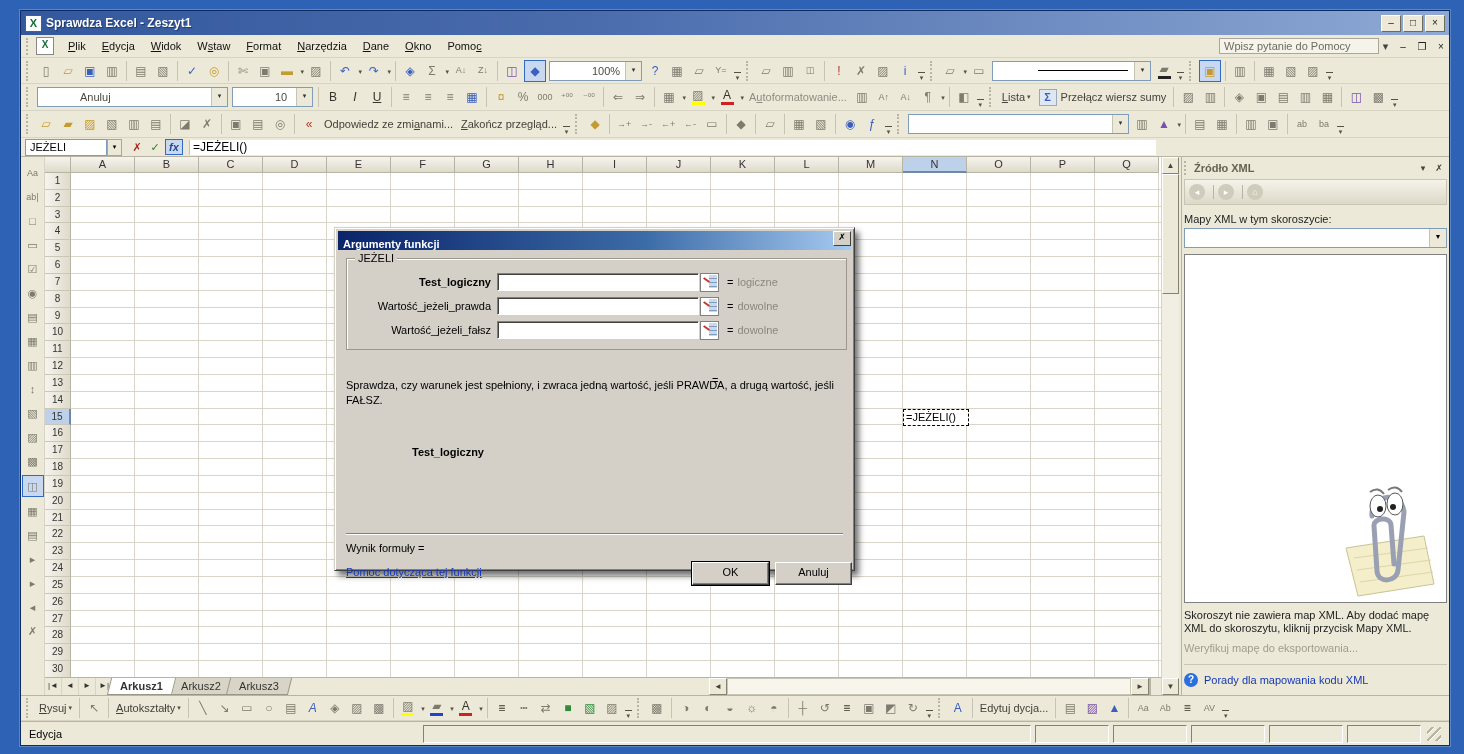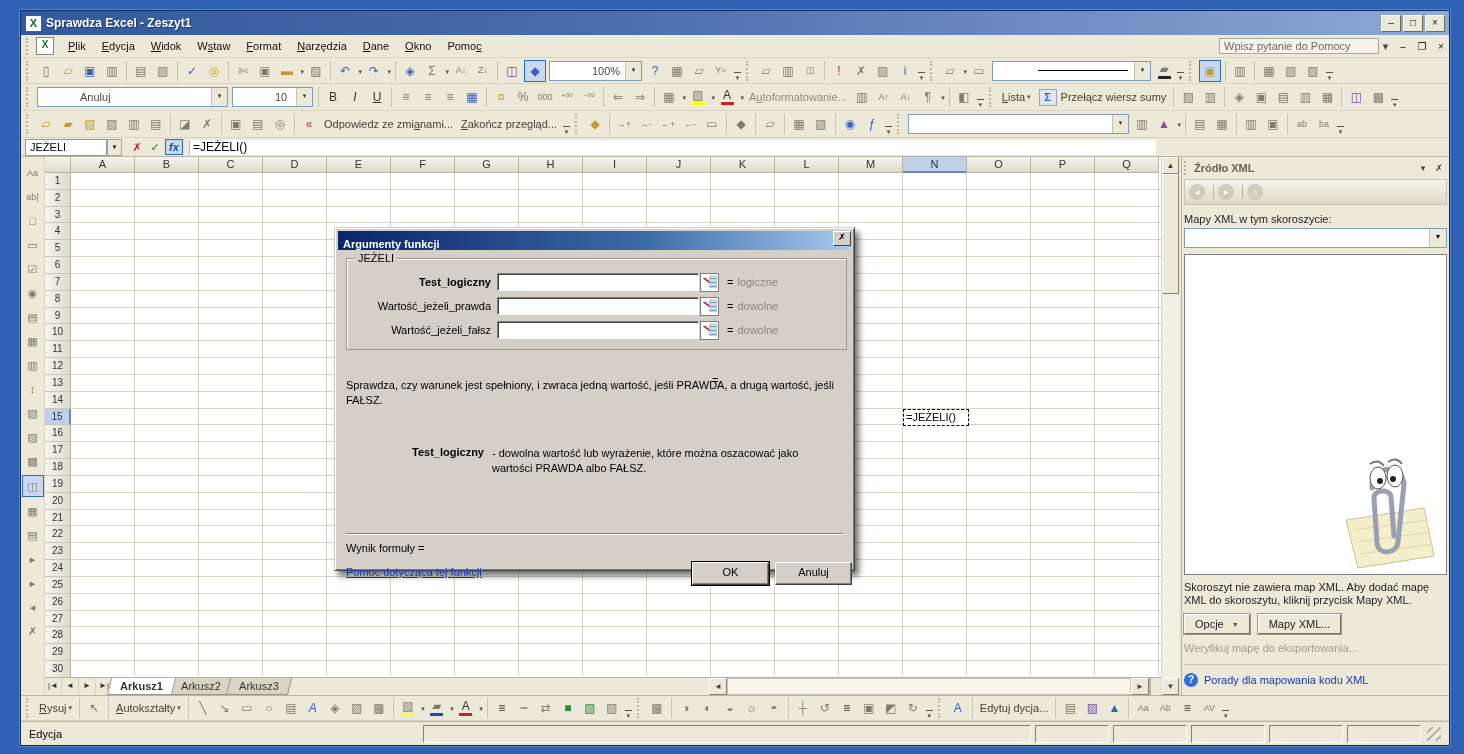--- a/index.html
+++ b/index.html
@@ -816,29 +816,20 @@
           <path d="M44,38 C42,16 74,12 76,34 L70,92 C69,104 50,106 49,93 L46,48 C45,40 62,38 63,47 L66,86" fill="none" stroke="#9aa0b4" stroke-width="5" stroke-linecap="round"></path>
           <ellipse cx="50" cy="28" rx="8" ry="11" fill="#fff" stroke="#555"></ellipse>
           <ellipse cx="67" cy="26" rx="8" ry="11" fill="#fff" stroke="#555"></ellipse>
           <circle cx="52" cy="31" r="3" fill="#222"></circle>
           <circle cx="65" cy="29" r="3" fill="#222"></circle>
           <path d="M42,14 q8,-6 14,2" fill="none" stroke="#777" stroke-width="2"></path>
           <path d="M60,12 q8,-6 14,2" fill="none" stroke="#777" stroke-width="2"></path>
         </svg>
       </div>
       <div class="tp-text">Skoroszyt nie zawiera map XML. Aby dodać mapę XML do skoroszytu, kliknij przycisk Mapy XML.</div>
-      <div class="tp-btnrow">
-        <span class="tp-btn">
-          <span>Opcje</span>
-          <span class="dd">▼</span>
-        </span>
-        <span class="tp-btn">
-          <span>Mapy XML...</span>
-        </span>
-      </div>
       <div class="tp-gray">Weryfikuj mapę do eksportowania...</div>
       <div class="tp-divider"></div>
       <div class="tp-link">
         <span class="qicon">?</span>
         <span>Porady dla mapowania kodu XML</span>
       </div>
     </div>
   </div>
 
   <div class="toolbar" id="drawbar">
@@ -1032,21 +1023,20 @@
           <span class="finput"></span>
           <span class="fpick"></span>
           <span class="feq">=</span>
           <span class="fhint">dowolne</span>
         </div>
       </div>
       <span class="deq">=</span>
       <div class="ddesc">Sprawdza, czy warunek jest spełniony, i zwraca jedną wartość, jeśli PRAWDA, a drugą wartość, jeśli FAŁSZ.</div>
       <div class="dargrow">
         <span class="darglabel">Test_logiczny</span>
-        <span class="dargtext">- dowolna wartość lub wyrażenie, które można oszacować jako wartości PRAWDA albo FAŁSZ.</span>
       </div>
       <div class="dsep"></div>
       <div class="dresult">Wynik formuły =</div>
       <a class="dlink">Pomoc dotycząca tej funkcji</a>
       <span class="dbtn default" id="okbtn">OK</span>
       <span class="dbtn" id="cancelbtn">Anuluj</span>
     </div>
   </div>
 
 </div>

